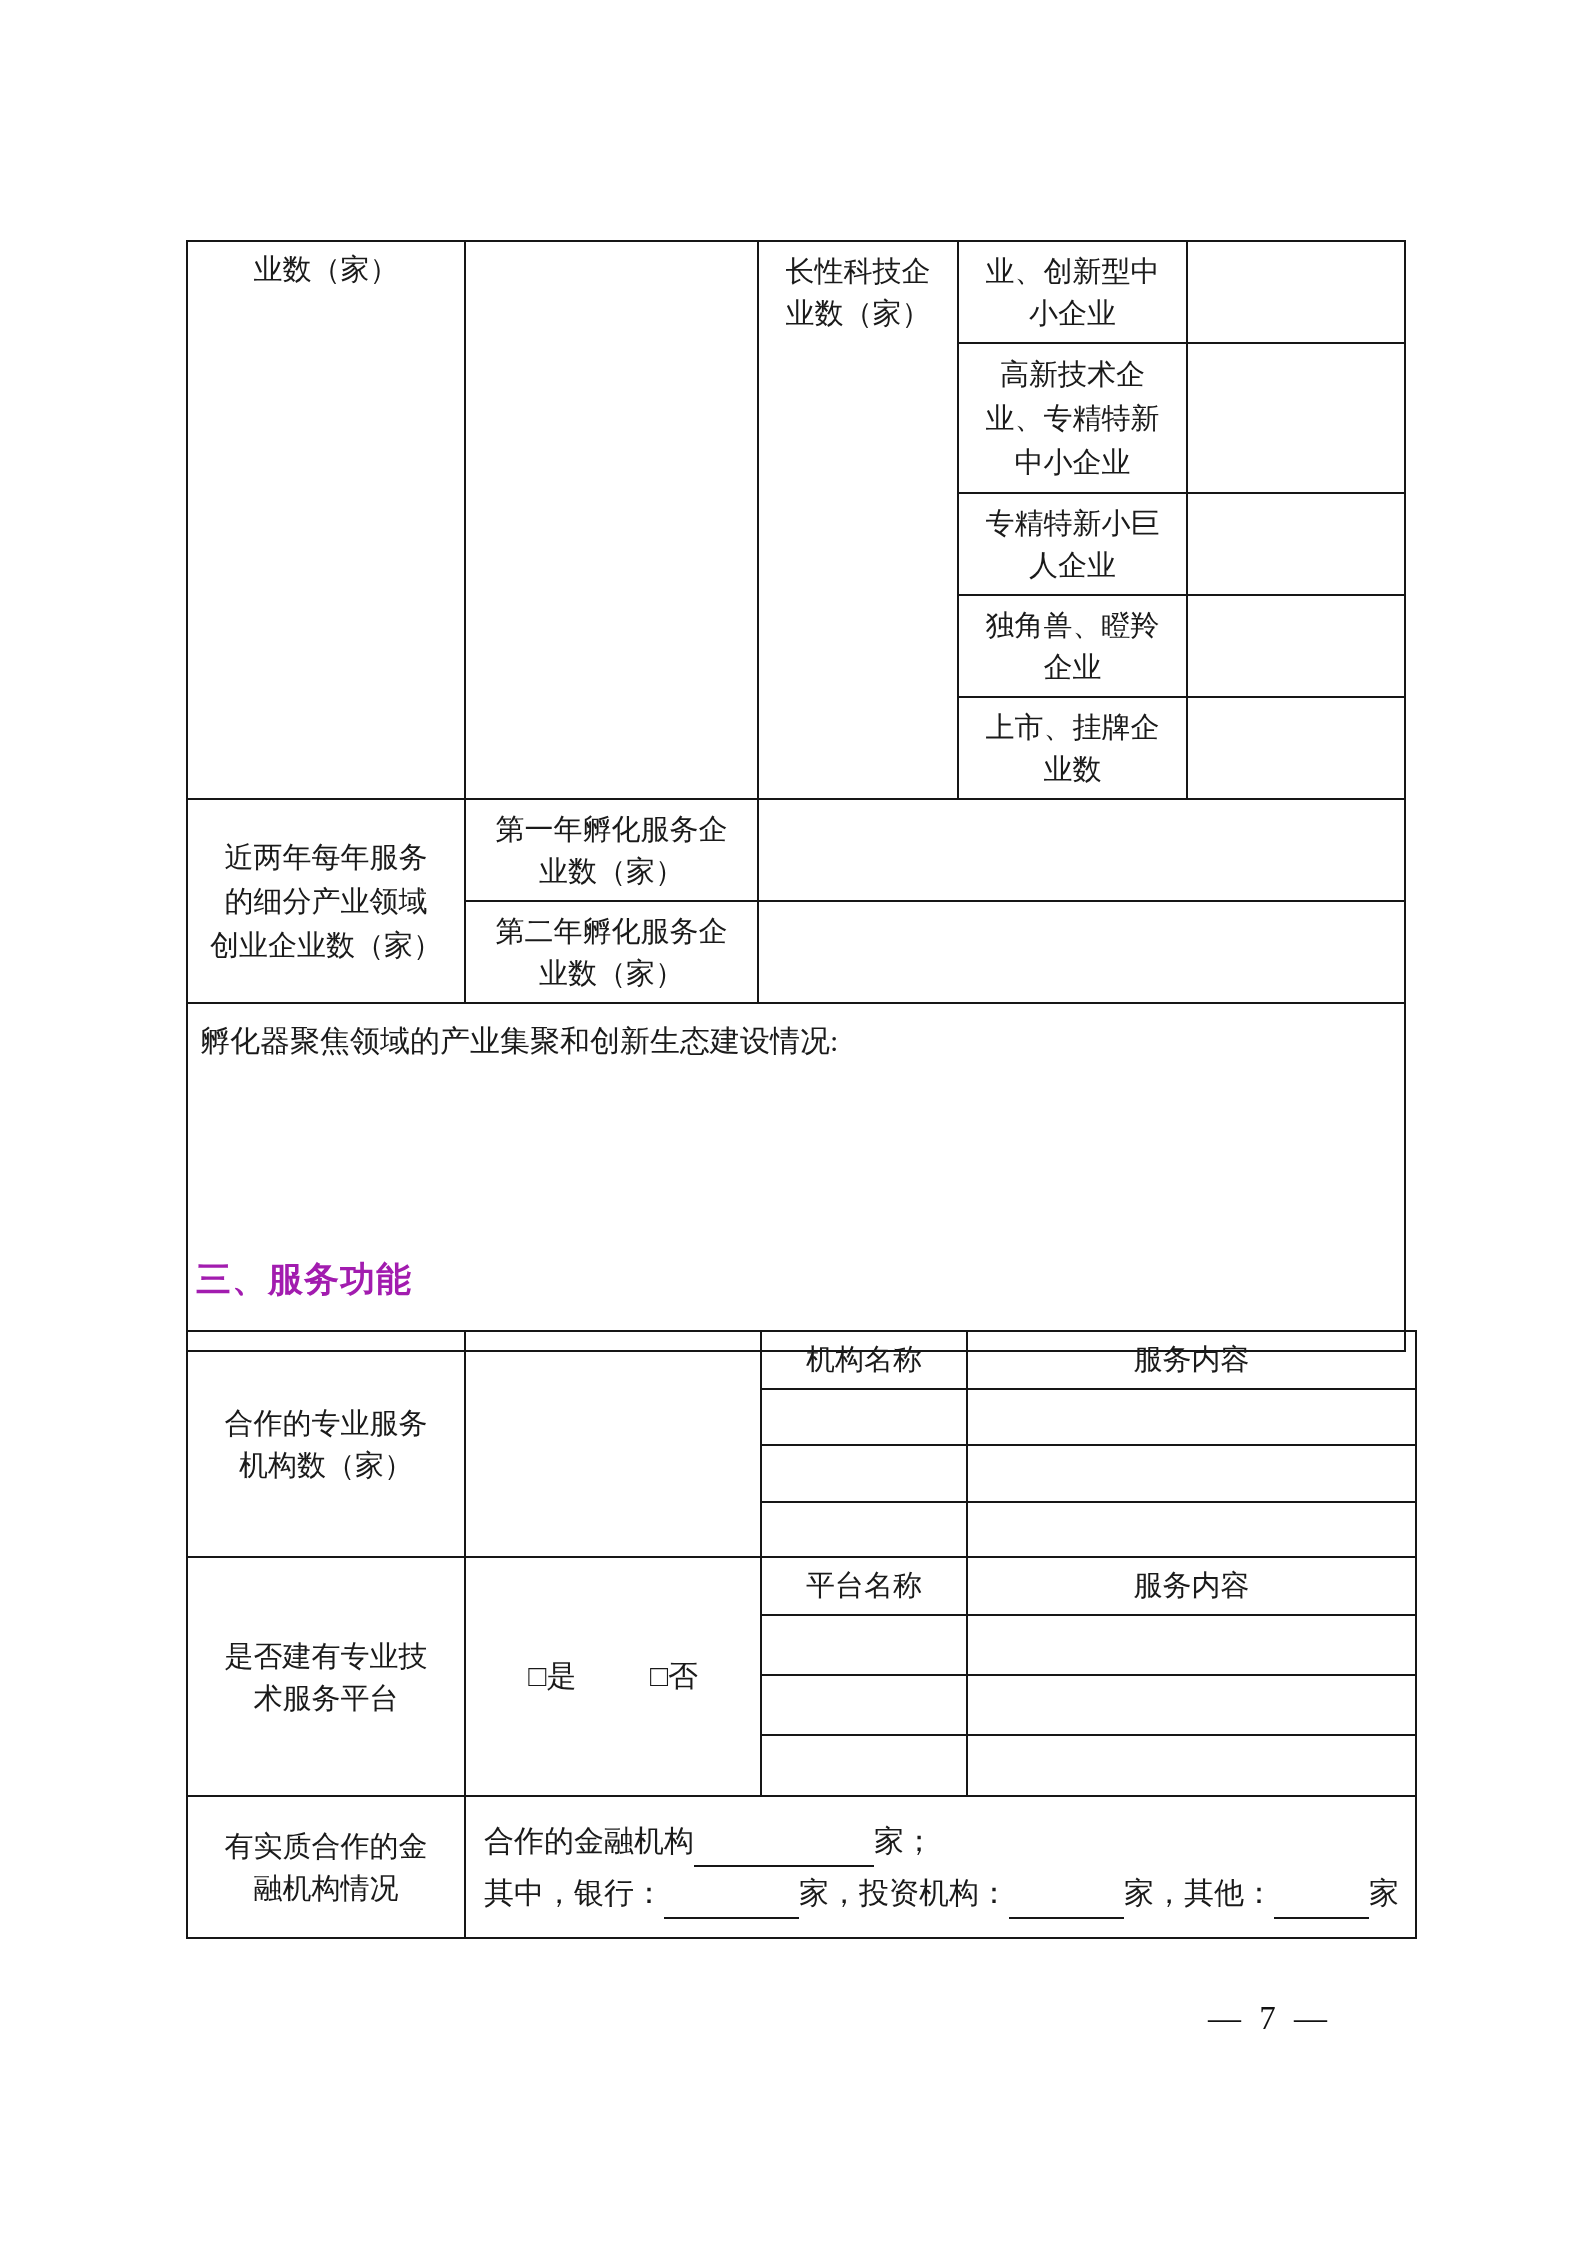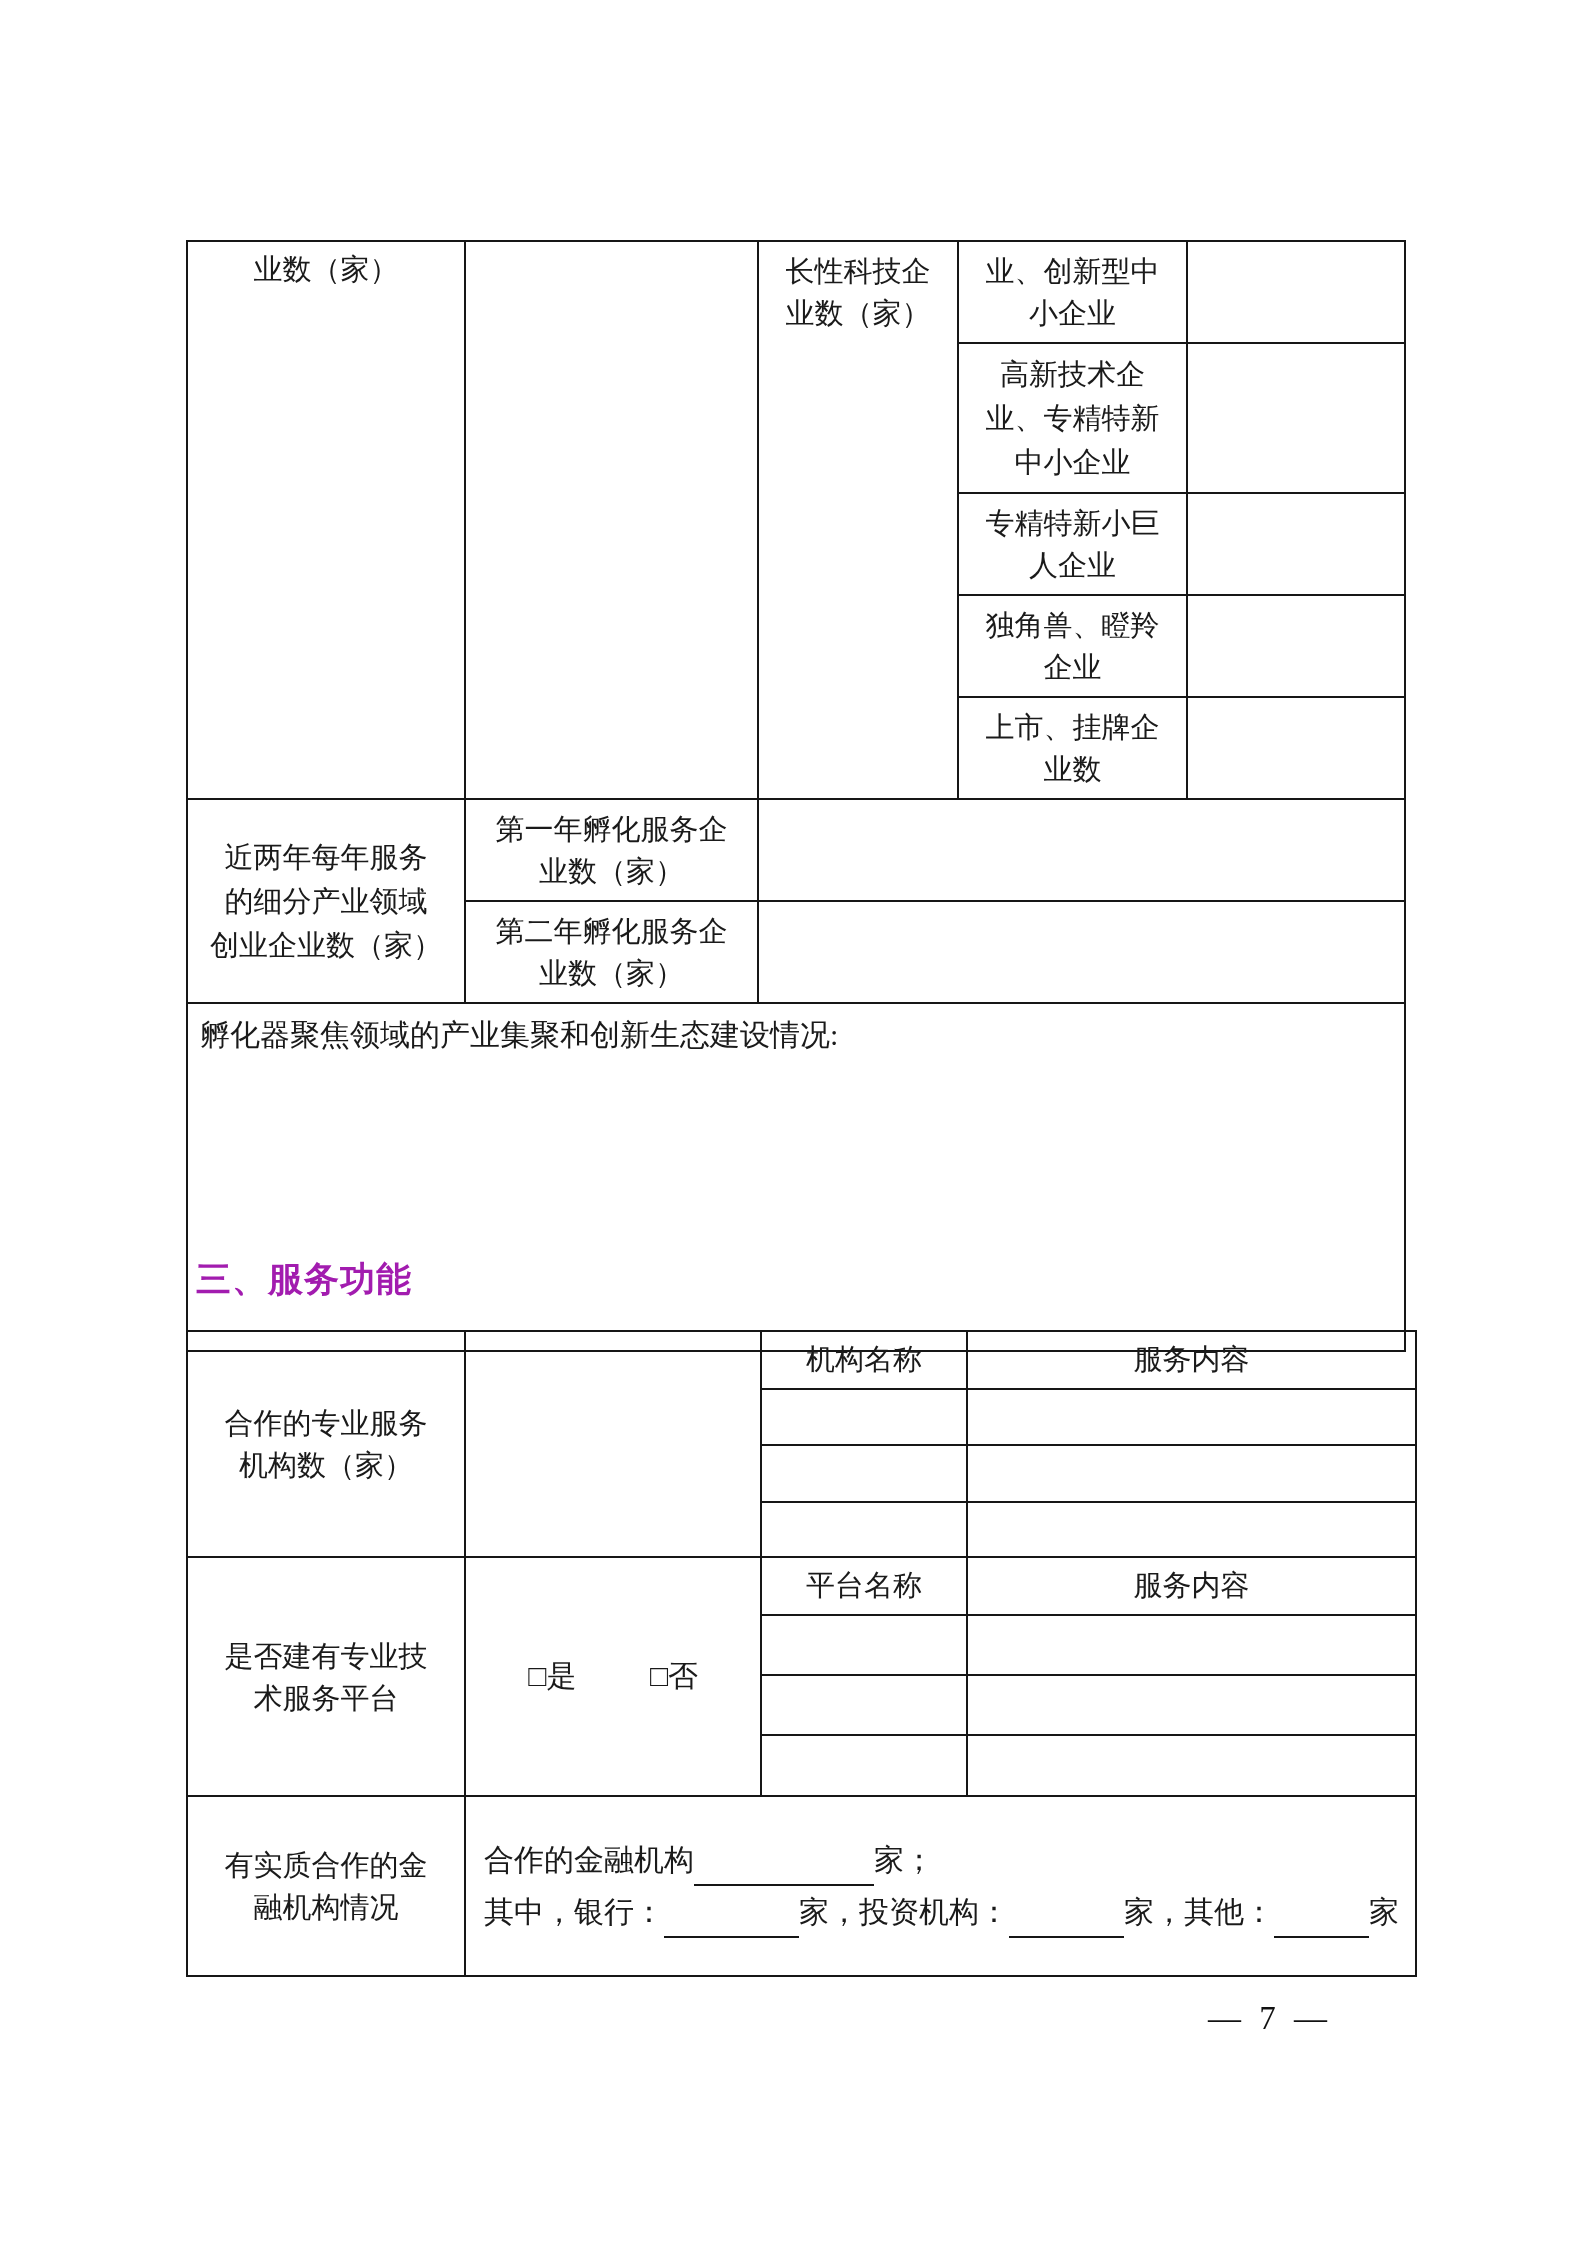--- a/index.html
+++ b/index.html
@@ -20,21 +20,21 @@
     vertical-align:middle;
     padding:8px;
     overflow:hidden;
   }
   [data-bind-lines]{white-space:pre-line;}
   .lines{line-height:42px;}
   .lines3{line-height:44px;}
   .v-top{vertical-align:top;padding-top:8px;}
   .note-cell{
     vertical-align:top;text-align:left;
-    padding:10px 12px;font-size:30px;line-height:42px;
+    padding:16px 12px;font-size:30px;line-height:42px;
   }
   .tbl1{position:absolute;left:186px;top:240px;}
   .tbl2{position:absolute;left:186px;top:1330px;}
   .heading{
     position:absolute;left:196px;top:1256px;
     font-family:"Liberation Sans","DejaVu Sans",sans-serif;
     font-weight:bold;font-size:35px;color:#a21caf;
     letter-spacing:1px;
   }
   .chk-cell{font-size:30px;}
@@ -167,21 +167,21 @@
     </tr>
     <tr style="height:60px">
       <td></td>
       <td></td>
     </tr>
     <tr style="height:61px">
       <td></td>
       <td></td>
     </tr>
 
-    <tr style="height:180px">
+    <tr style="height:142px">
       <td class="lines" data-bind-lines="table2.finance_row.label_lines">有实质合作的金
 融机构情况</td>
       <td colspan="3" class="fin-cell">
         <div class="fin-line">
           <span data-bind="table2.finance_row.line1_prefix">合作的金融机构</span><span class="blank b180"></span><span data-bind="table2.finance_row.line1_suffix">家；</span>
         </div>
         <div class="fin-line">
           <span data-bind="table2.finance_row.line2_part1">其中，银行：</span><span class="blank b135"></span><span data-bind="table2.finance_row.line2_part2">家，投资机构：</span><span class="blank b115"></span><span data-bind="table2.finance_row.line2_part3">家，其他：</span><span class="blank b95"></span><span data-bind="table2.finance_row.line2_part4">家</span>
         </div>
       </td>

